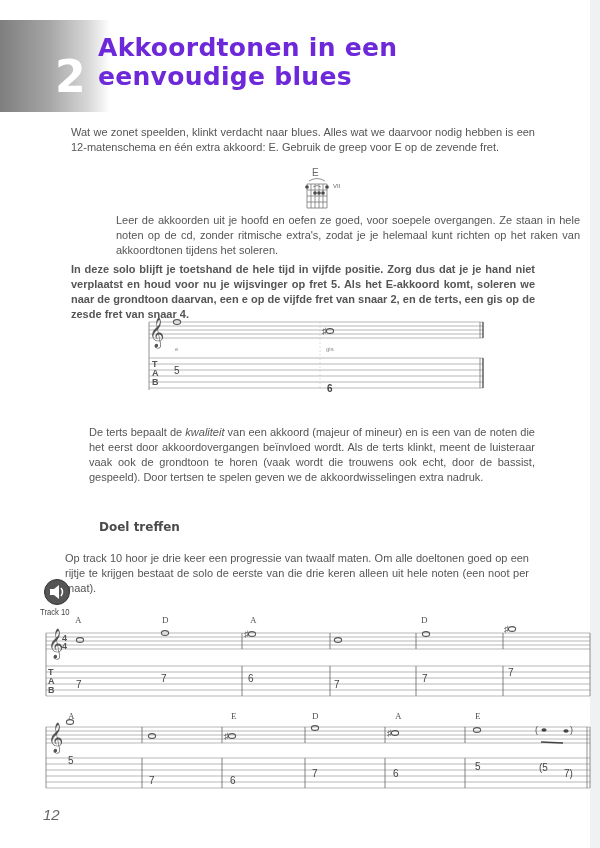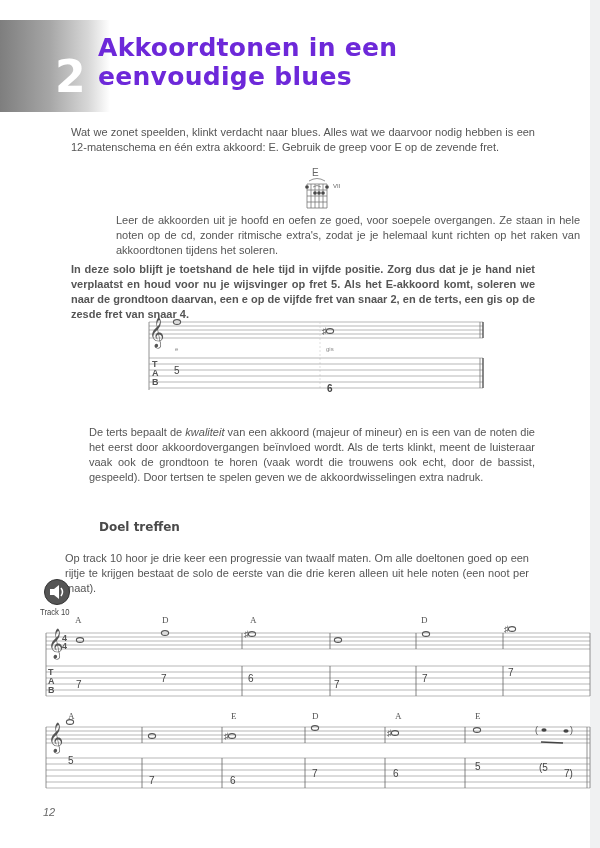--- a/index.html
+++ b/index.html
@@ -23,21 +23,21 @@
   .p {
     position: absolute; font-size: 11px; line-height: 15px; color: #555;
     text-align: justify;
   }
   .p em { }
   .h2 {
     position: absolute; left: 71px; top: 520px; font-family: "DejaVu Sans", sans-serif;
     font-weight: bold; font-size: 12px; color: #4a4a4a; margin-left: 28px;
   }
   .chord-label { position: absolute; font-size: 10px; color: #666; }
-  .page-num { position: absolute; left: 43px; top: 806px; font-size: 11px; color: #666; font-style: italic; }
+  .page-num { position: absolute; left: 43px; top: 806px; font-size: 15px; color: #666; font-style: italic; }
   .track-label { position: absolute; left: 40px; top: 607px; font-size: 9px; color: #444; font-family: "Liberation Sans Narrow", "Liberation Sans", sans-serif; transform: scaleX(0.85); transform-origin: left; }
   .speaker {
     position: absolute; left: 44px; top: 579px; width: 24px; height: 24px; border-radius: 50%;
     background: #555; border: 1px solid #333;
   }
   svg { position: absolute; left: 0; top: 0; }
   .num { font-family: "Liberation Sans", sans-serif; font-size: 10px; fill: #444; }
   .chordname { font-family: "Liberation Serif", serif; font-size: 9px; fill: #555; }
 </style>
 </head>

